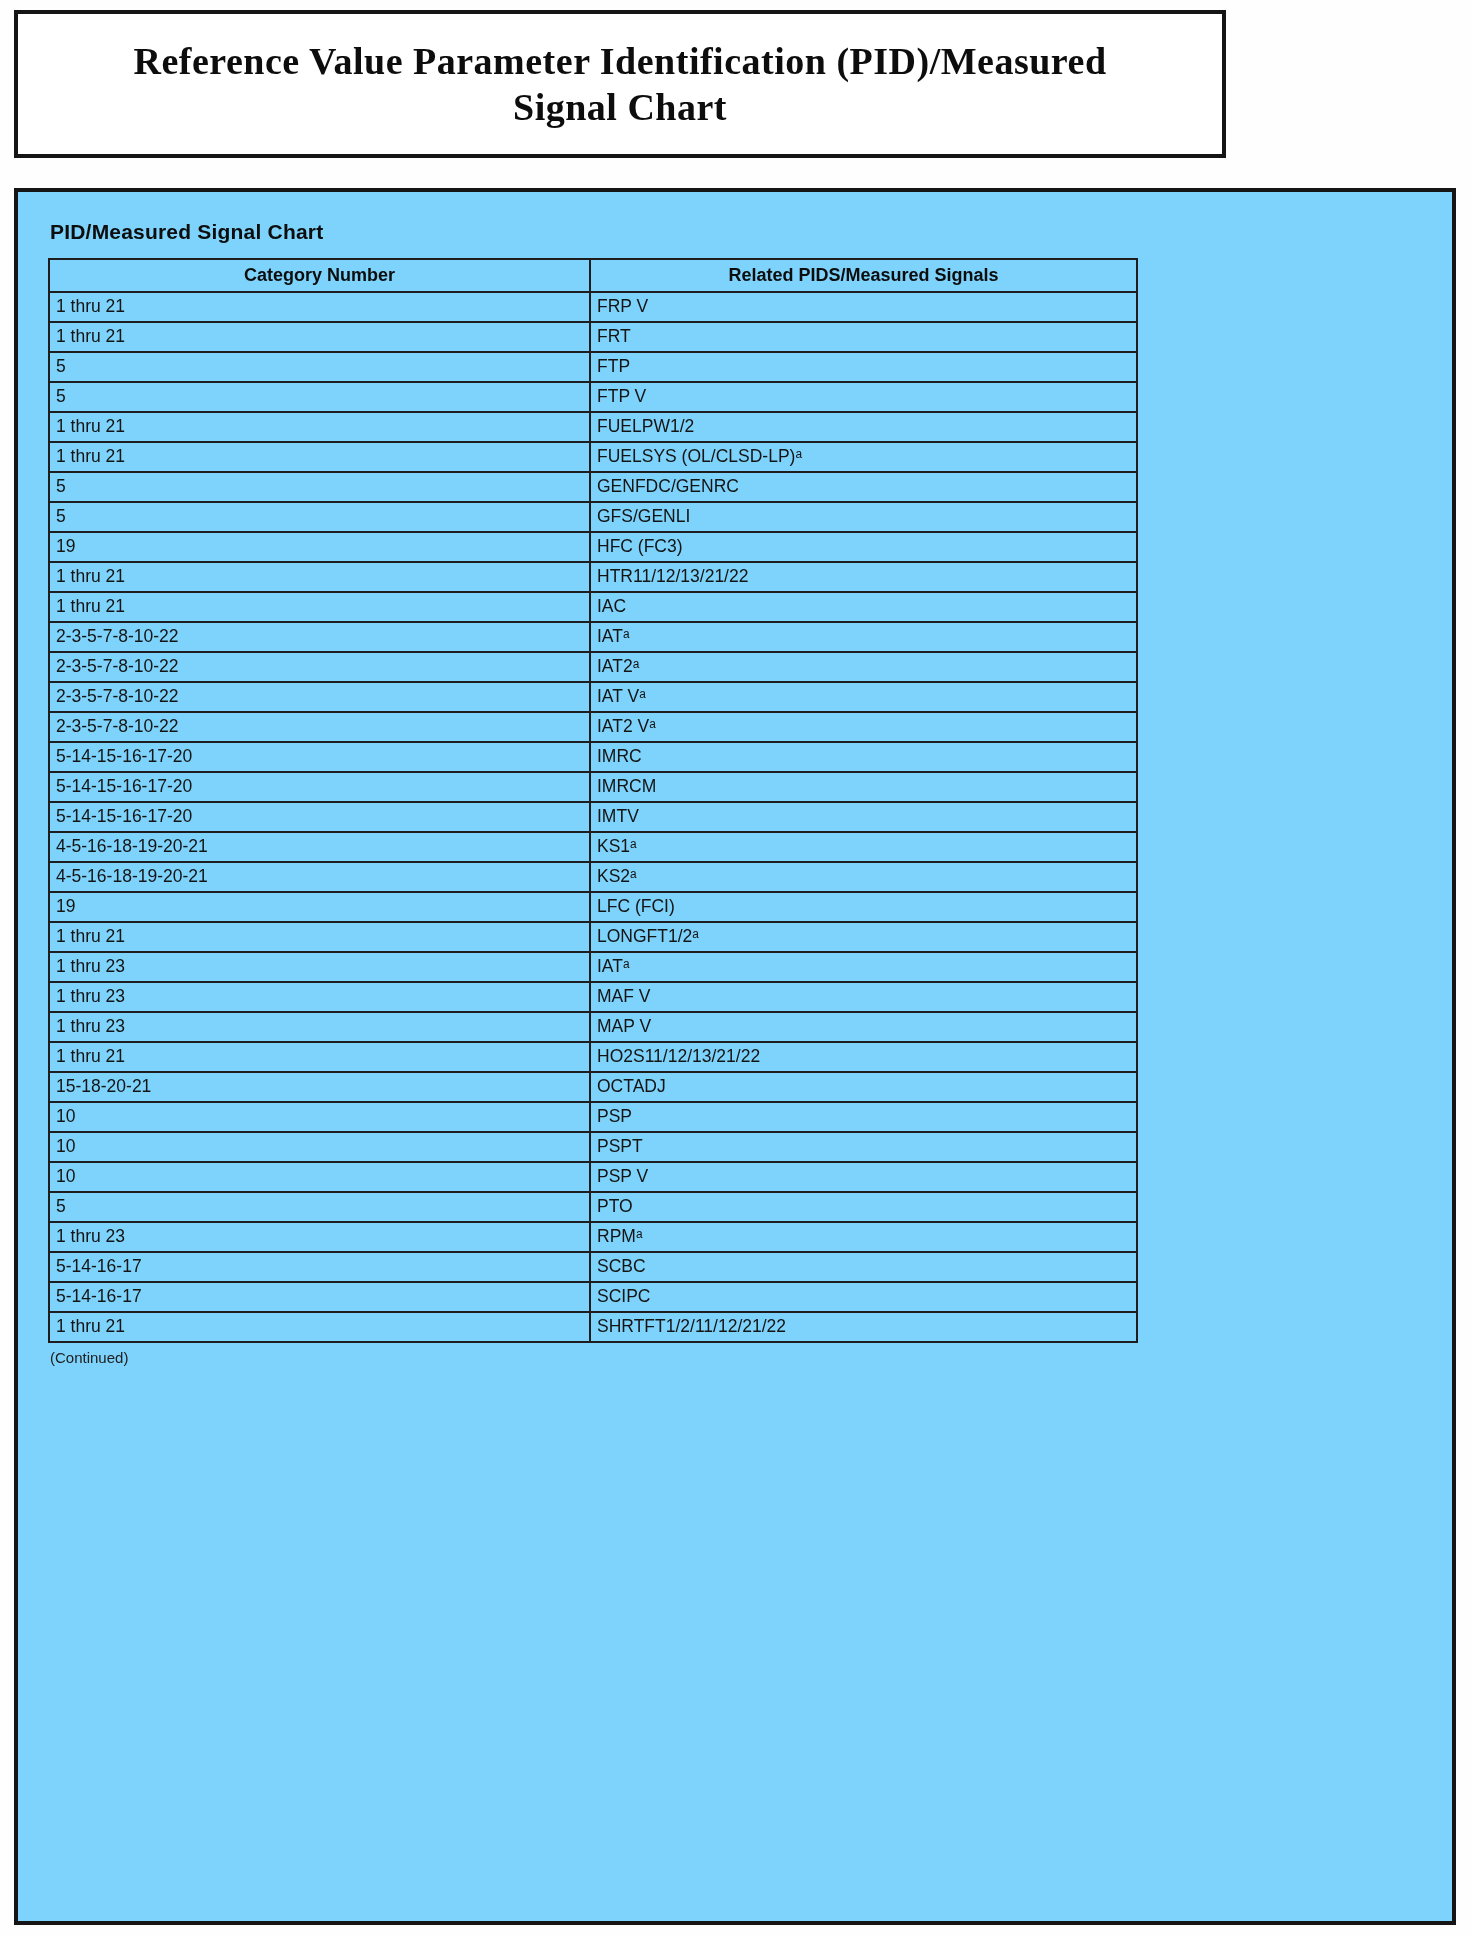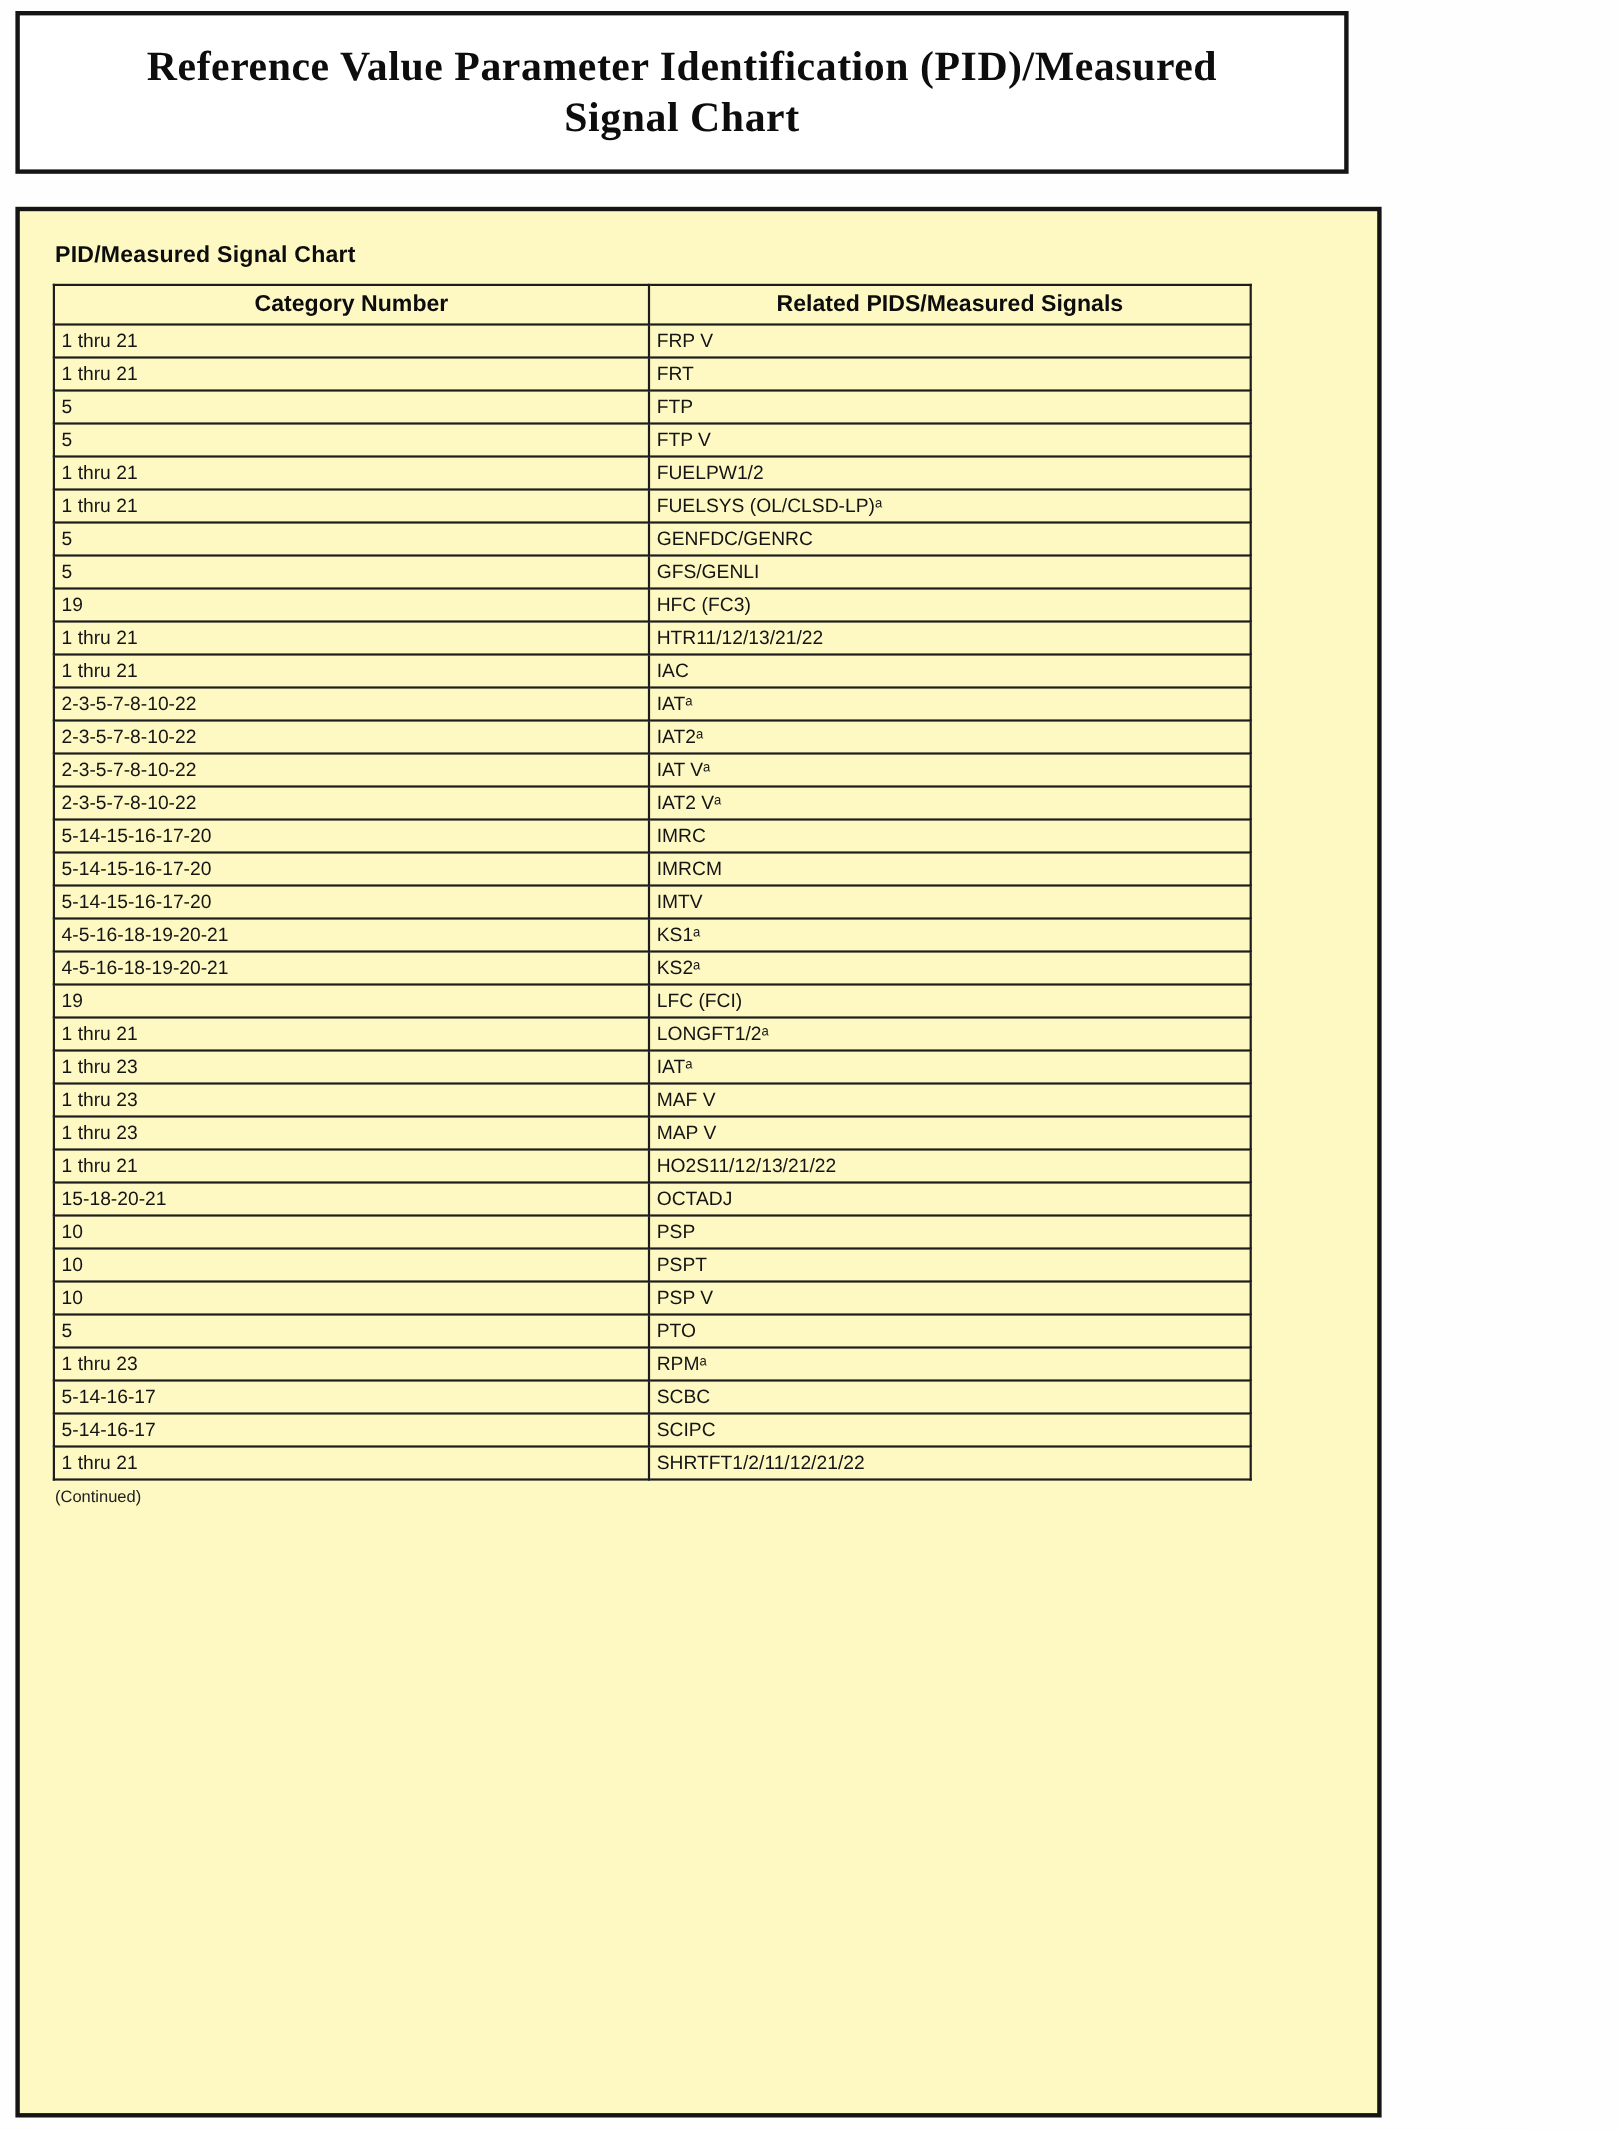--- a/index.html
+++ b/index.html
@@ -23,23 +23,23 @@
     font-weight:bold;
     font-size:38px;
     line-height:1.22;
     text-align:center;
     max-width:1070px;
     color:#0d0d0d;
     letter-spacing:0.5px;
   }
   .content-box {
     position:absolute; left:14px; top:188px;
-    width:1242px; height:1737px;
+    width:1442px; height:1737px;
     border:4px solid #151515;
-    background:#fef9c3;
+    background:#7dd3fc;
     padding:28px 0 0 30px;
   }
   .section-heading {
     font-size:21px;
     font-weight:bold;
     color:#0d0d0d;
     margin:0 0 14px 2px;
     letter-spacing:0.2px;
   }
   table.pid-table {
@@ -50,21 +50,21 @@
   table.pid-table th, table.pid-table td {
     border:2px solid #1d1d1d;
     font-size:17.5px;
     overflow:hidden;
     white-space:nowrap;
   }
   table.pid-table th {
     font-weight:bold;
     text-align:center;
     padding:5px 16px;
-    font-size:21px;
+    font-size:18px;
     color:#0d0d0d;
   }
   table.pid-table td {
     padding:3px 6px 4px 6px;
     height:23px;
     color:#141414;
   }
   col.cat-col { width:541px; }
   col.sig-col { width:547px; }
   .continued-note {

